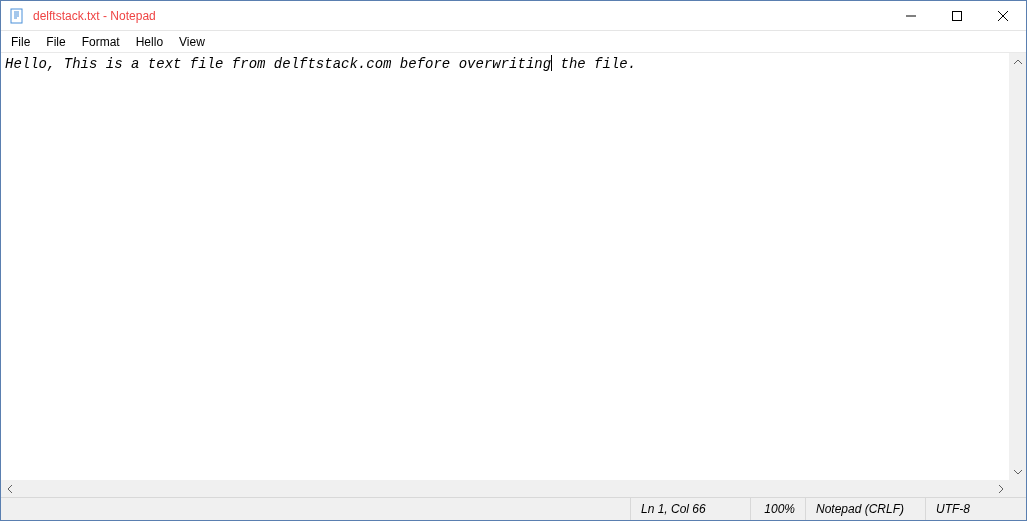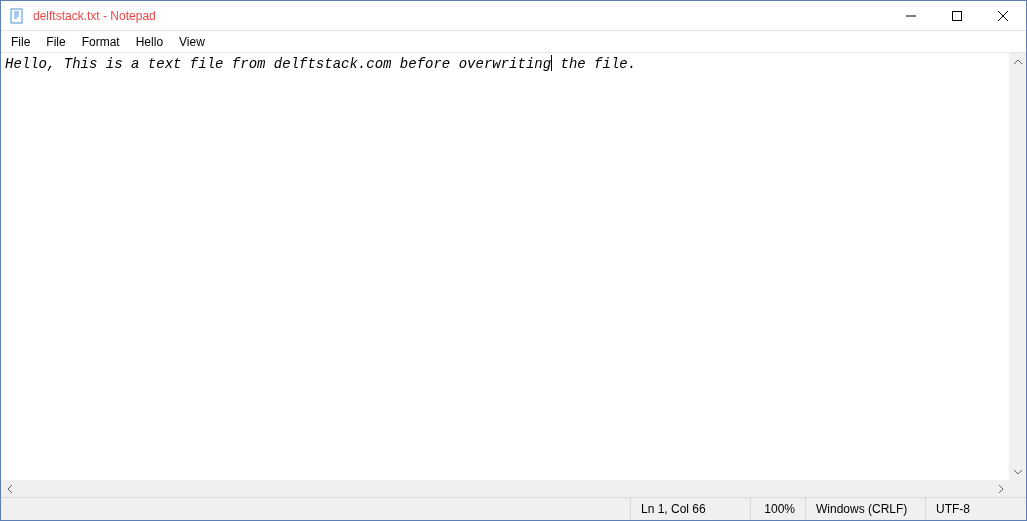--- a/index.html
+++ b/index.html
@@ -139,20 +139,21 @@
       align-items: stretch;
       font-size: 12px;
       color: #000;
     }
     .status-spacer { flex: 1; border-right: 1px solid #d8d8d8; }
     .status-cell {
       display: flex;
       align-items: center;
       padding: 0 10px;
       border-right: 1px solid #d8d8d8;
+      font-style: italic;
     }
     .status-cell.ln { width: 120px; }
     .status-cell.zoom { width: 55px; justify-content: flex-end; }
     .status-cell.eol { width: 120px; }
     .status-cell.enc { width: 100px; border-right: none; }
     .notepad-file-icon {
       width: 16px; height: 16px;
     }
   </style>
 </head>
@@ -230,17 +231,17 @@
       </div>
     </div>
 
     <div class="scroll-corner"></div>
   </div>
 
   <div class="statusbar">
     <div class="status-spacer"></div>
     <div class="status-cell ln">Ln 1, Col 66</div>
     <div class="status-cell zoom">100%</div>
-    <div class="status-cell eol">Windows (CRLF)</div>
+    <div class="status-cell eol">Notepad (CRLF)</div>
     <div class="status-cell enc">UTF-8</div>
   </div>
 
 </div>
 
 </body></html>

